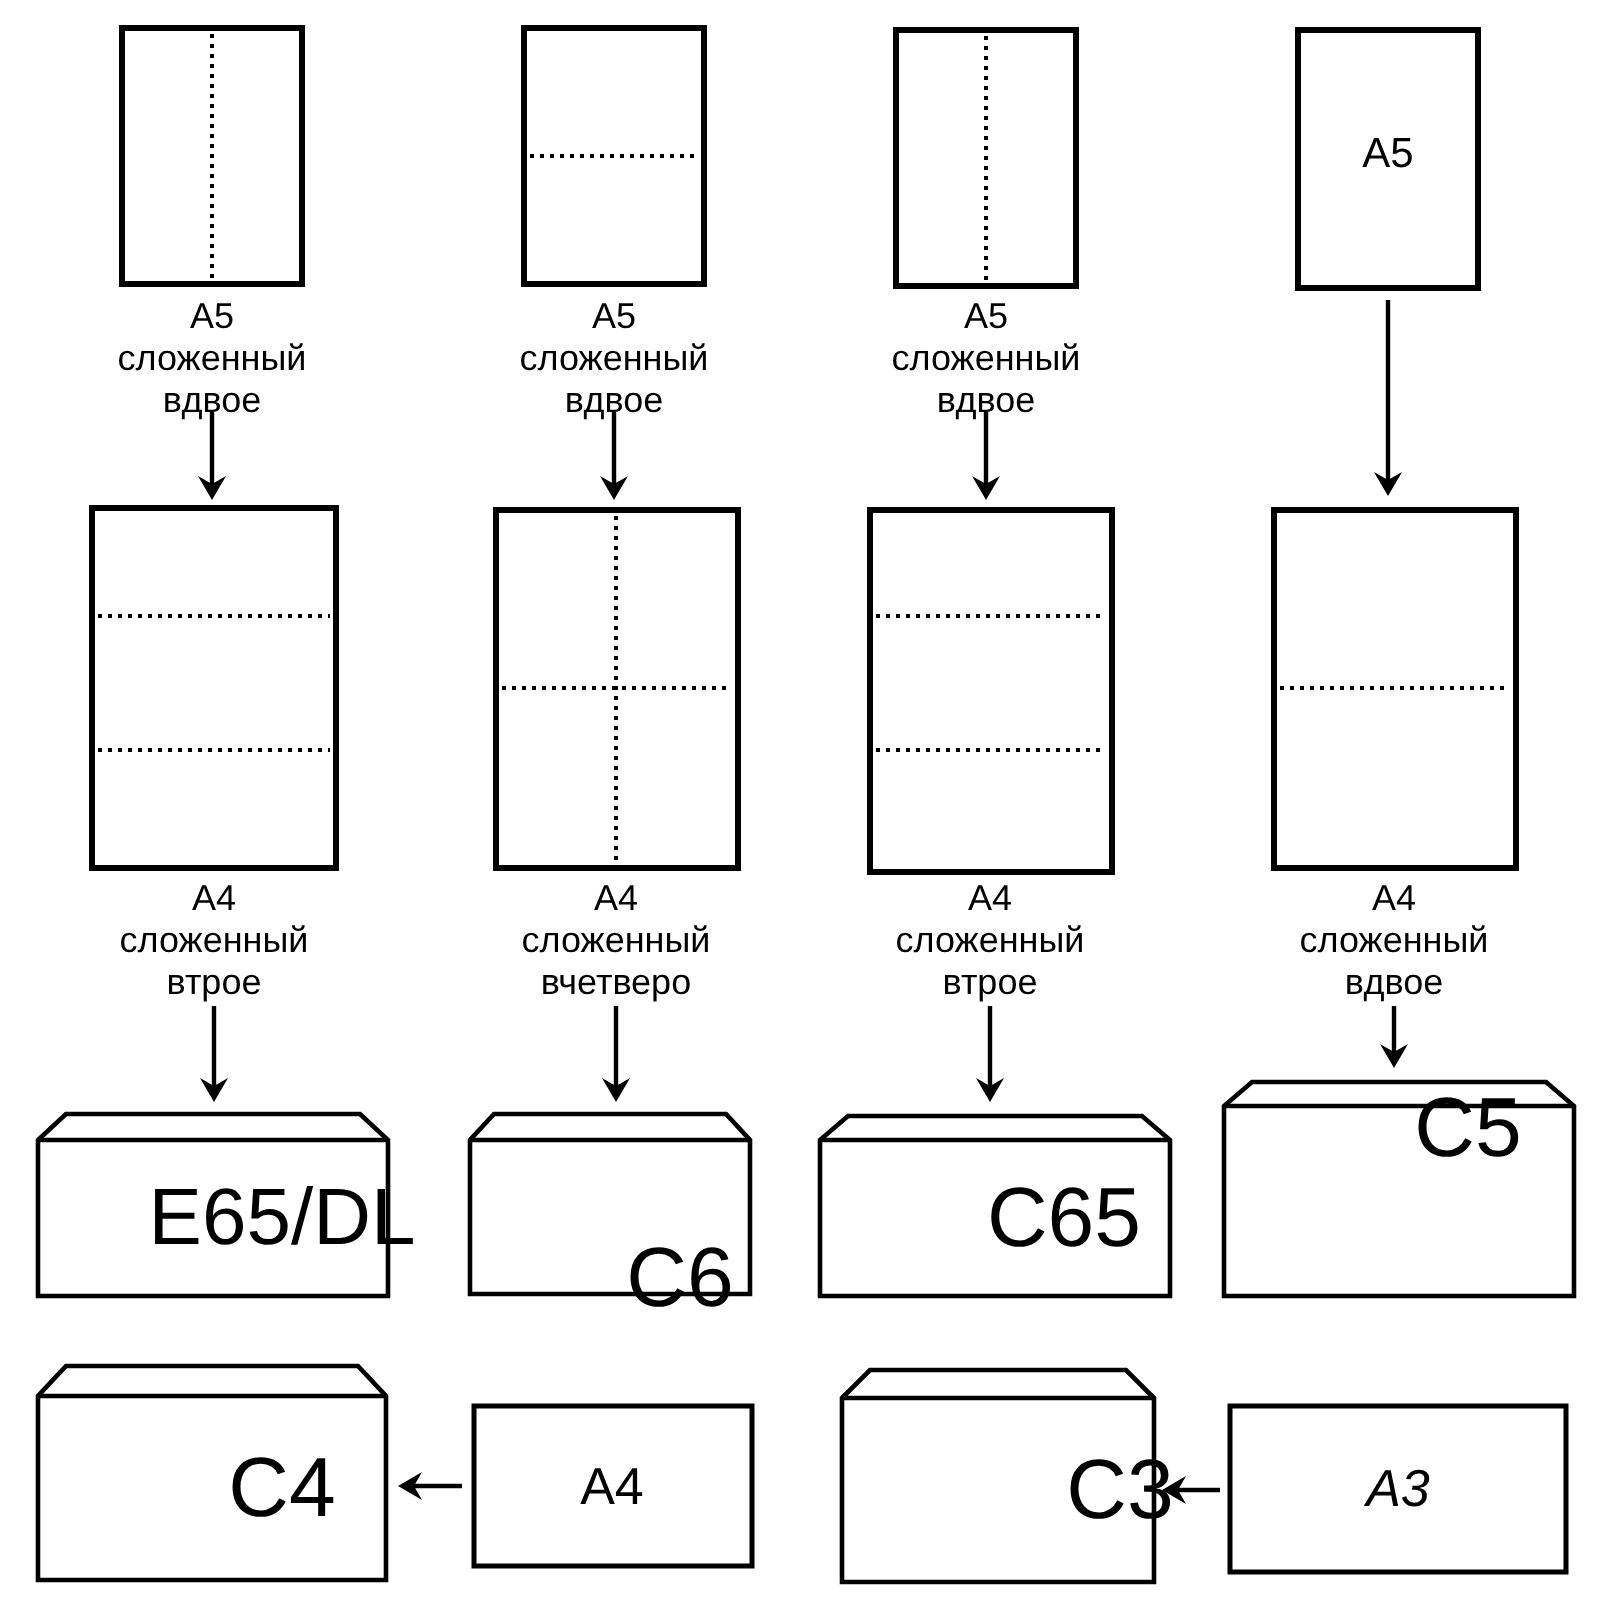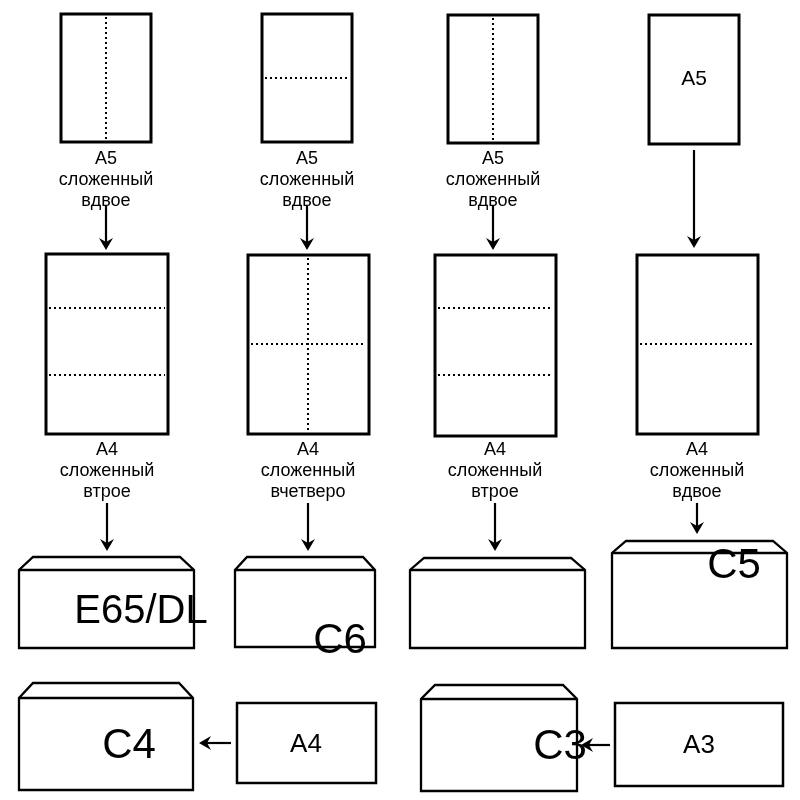--- a/index.html
+++ b/index.html
@@ -146,20 +146,21 @@
     <div>втрое</div>
   </div>
   <div class="col-lbl" style="left:697px;top:439px;">
     <div>А4</div>
     <div>сложенный</div>
     <div>вдвое</div>
   </div>
 
   <div class="env-lbl narrow" style="left:106px;top:609px;">E65/DL</div>
   <div class="env-lbl" style="left:305px;top:639px;">C6</div>
+  <div class="env-lbl" style="left:497px;top:609px;">C65</div>
   <div class="env-lbl" style="left:699px;top:564px;">C5</div>
 
-  <div class="env-lbl" style="left:94px;top:744px;">C4</div>
+  <div class="env-lbl" style="left:106px;top:744px;">C4</div>
   <div class="paper-lbl" style="left:306px;top:743px;">А4</div>
   <div class="env-lbl" style="left:525px;top:745px;">C3</div>
-  <div class="paper-lbl" style="left:699px;top:744px;">А3</div>
+  <div class="paper-lbl" style="left:699px;top:744px;font-style:italic;">А3</div>
 
 </div>
 
 </body></html>

